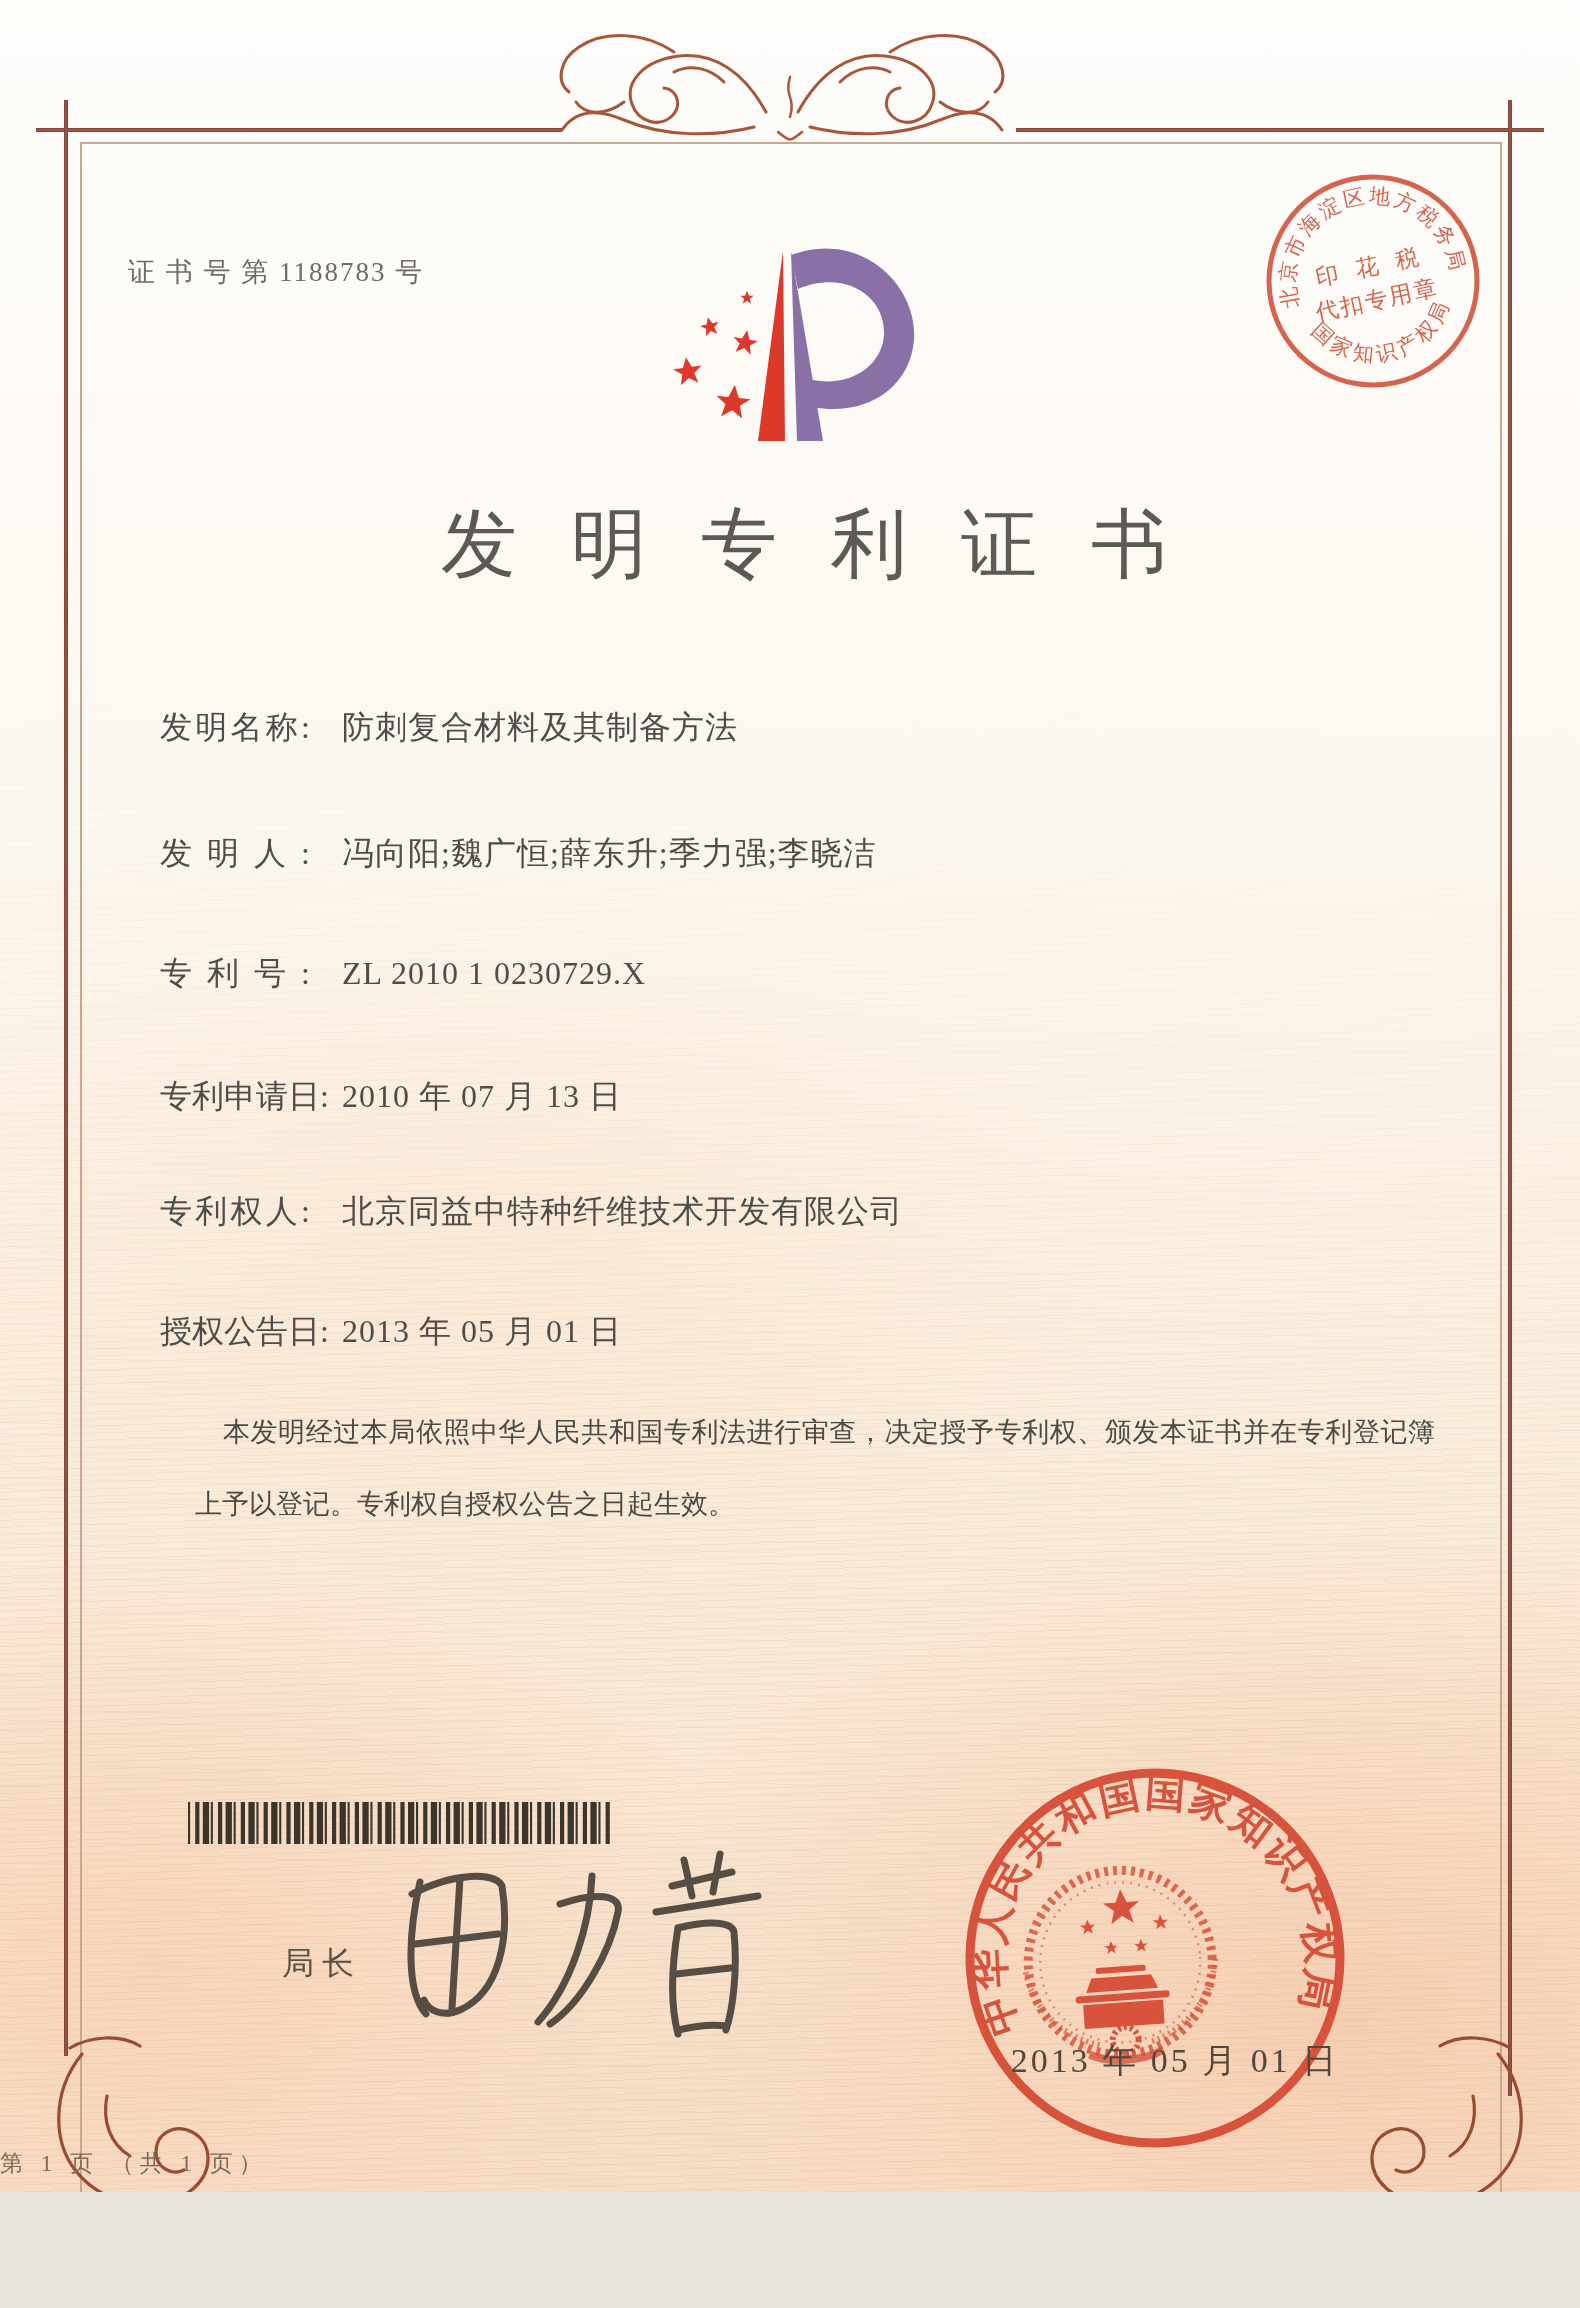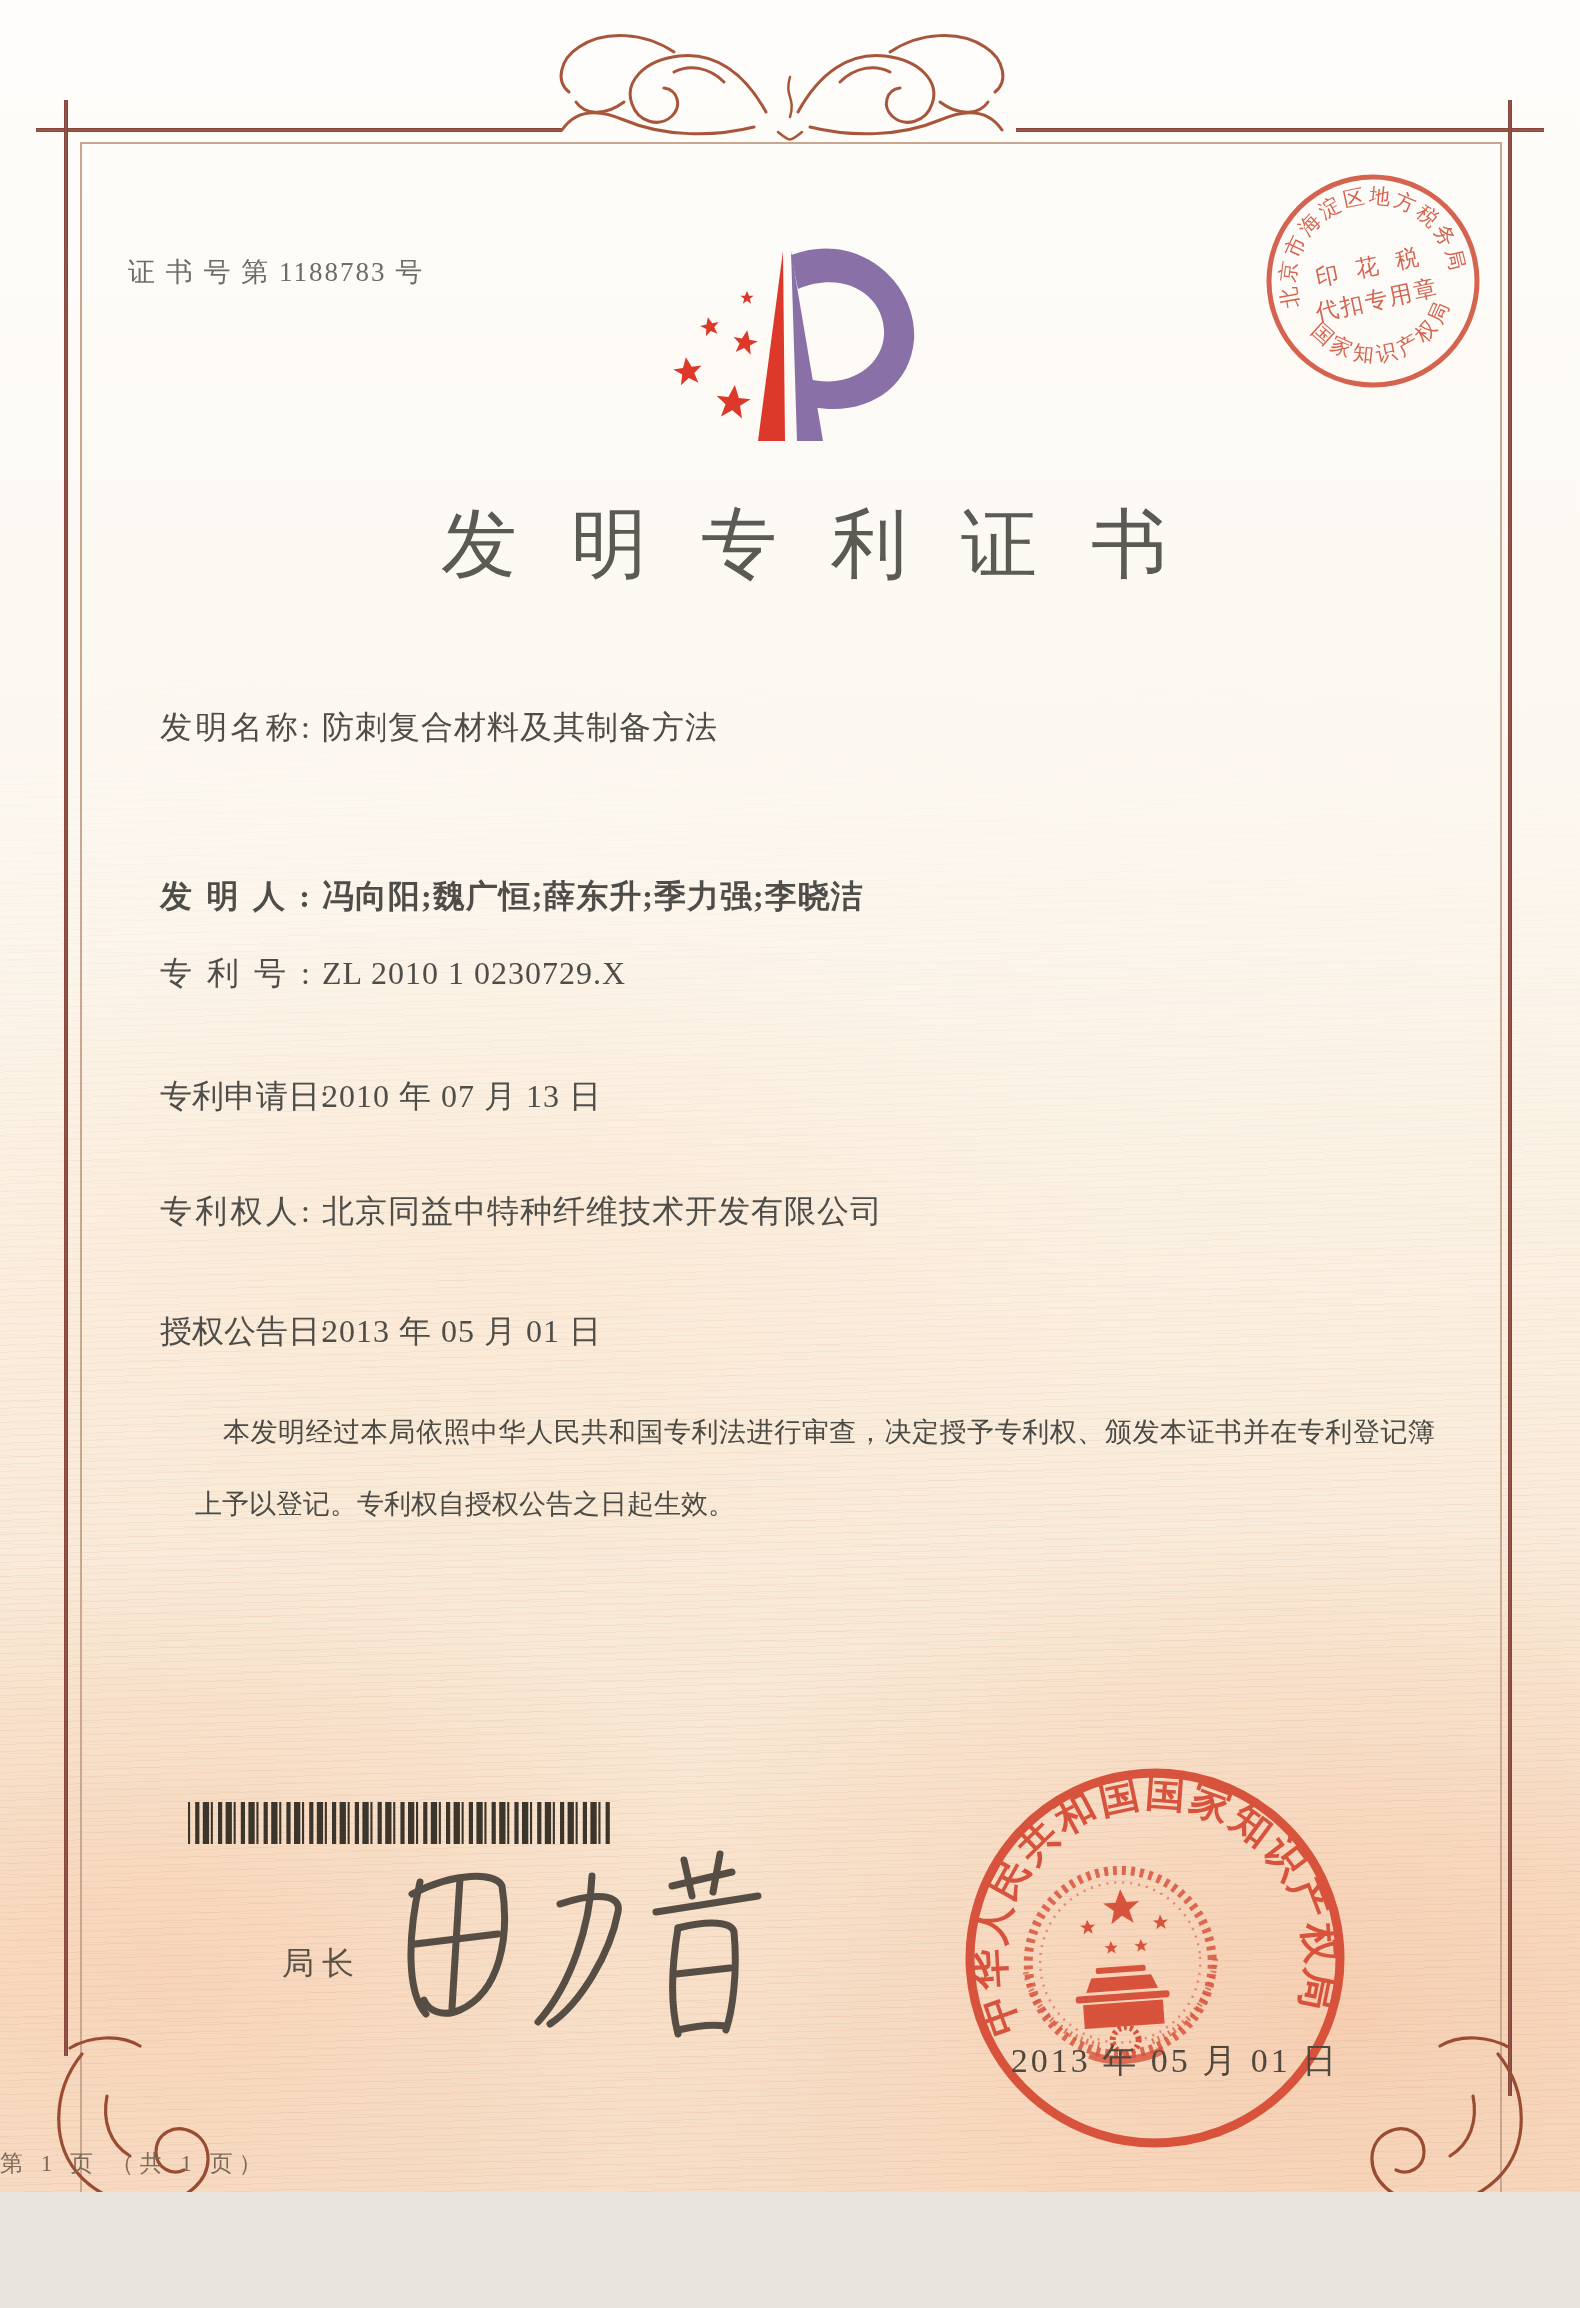--- a/index.html
+++ b/index.html
@@ -24,21 +24,21 @@
   .fr{position:absolute;background:linear-gradient(90deg,#7e4036,#9a584c 45%,#7e4036);}
   .fr.h{height:4px;background:linear-gradient(180deg,#7e4036,#a25c4e 55%,#7e4036);}
   .fr.v{width:4px;}
   .frame-inner{position:absolute;left:80px;top:142px;width:1418px;height:2070px;border:2px solid #c9a690;}
   
   .certno{left:128px;top:254px;font-size:27px;color:#6e6c64;letter-spacing:2px;}
   .title{left:0;top:494px;width:100%;text-align:center;font-size:76px;color:#5c5a55;
          letter-spacing:54px;padding-left:82px;box-sizing:border-box;font-weight:500;}
   .frow{left:160px;font-size:32px;color:#4e4d49;white-space:nowrap;}
   .flabel{display:inline-block;width:150px;text-align:justify;text-align-last:justify;}
-  .fvalue{margin-left:12px;letter-spacing:1px;}
+  .fvalue{margin-left:32px;letter-spacing:1px;}
   .bodytext{left:162px;top:1396px;width:1240px;font-size:27px;line-height:72px;color:#4b4a45;
             text-align:justify;margin-left:33px;}
   .bodytext p{margin:0 0 4px 0;text-indent:28px;}
   .sig-title{left:282px;top:1942px;font-size:32px;color:#5a5248;letter-spacing:8px;}
   .seal-date{left:950px;top:2038px;width:450px;text-align:center;font-size:34px;color:#50473d;
              letter-spacing:3px;z-index:6;}
   .footer{left:0;top:2148px;width:100%;font-size:23px;color:#7d6a58;letter-spacing:6px;}
   svg{display:block;}
 </style>
 </head>
@@ -128,21 +128,21 @@
       <text x="115" y="108" text-anchor="middle" font-size="23" fill="#cf4f38" letter-spacing="6">印 花 税</text>
       <text x="115" y="142" text-anchor="middle" font-size="23" fill="#cf4f38" letter-spacing="2">代扣专用章</text>
     </g>
   </svg>
 
   <div class="abs title">发明专利证书</div>
 
   <div class="abs frow" style="top:706px;">
     <span class="flabel">发明名称:</span><span class="fvalue">防刺复合材料及其制备方法</span>
   </div>
-  <div class="abs frow" style="top:875px;font-weight:bold;">
+  <div class="abs frow" style="top:832px;">
     <span class="flabel">发明人:</span><span class="fvalue">冯向阳;魏广恒;薛东升;季力强;李晓洁</span>
   </div>
   <div class="abs frow" style="top:952px;">
     <span class="flabel">专利号:</span><span class="fvalue">ZL 2010 1 0230729.X</span>
   </div>
   <div class="abs frow" style="top:1075px;">
     <span class="flabel">专利申请日:</span><span class="fvalue">2010 年 07 月 13 日</span>
   </div>
   <div class="abs frow" style="top:1190px;">
     <span class="flabel">专利权人:</span><span class="fvalue">北京同益中特种纤维技术开发有限公司</span>

